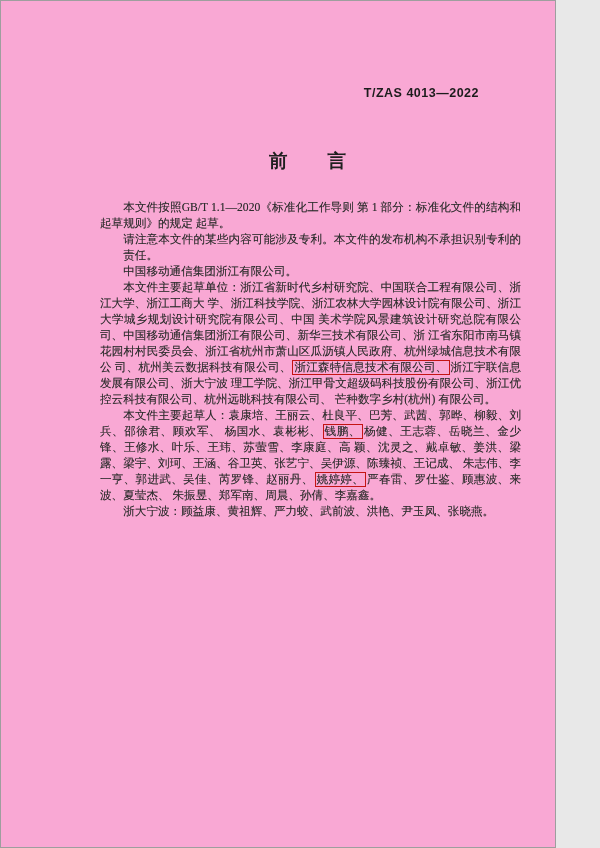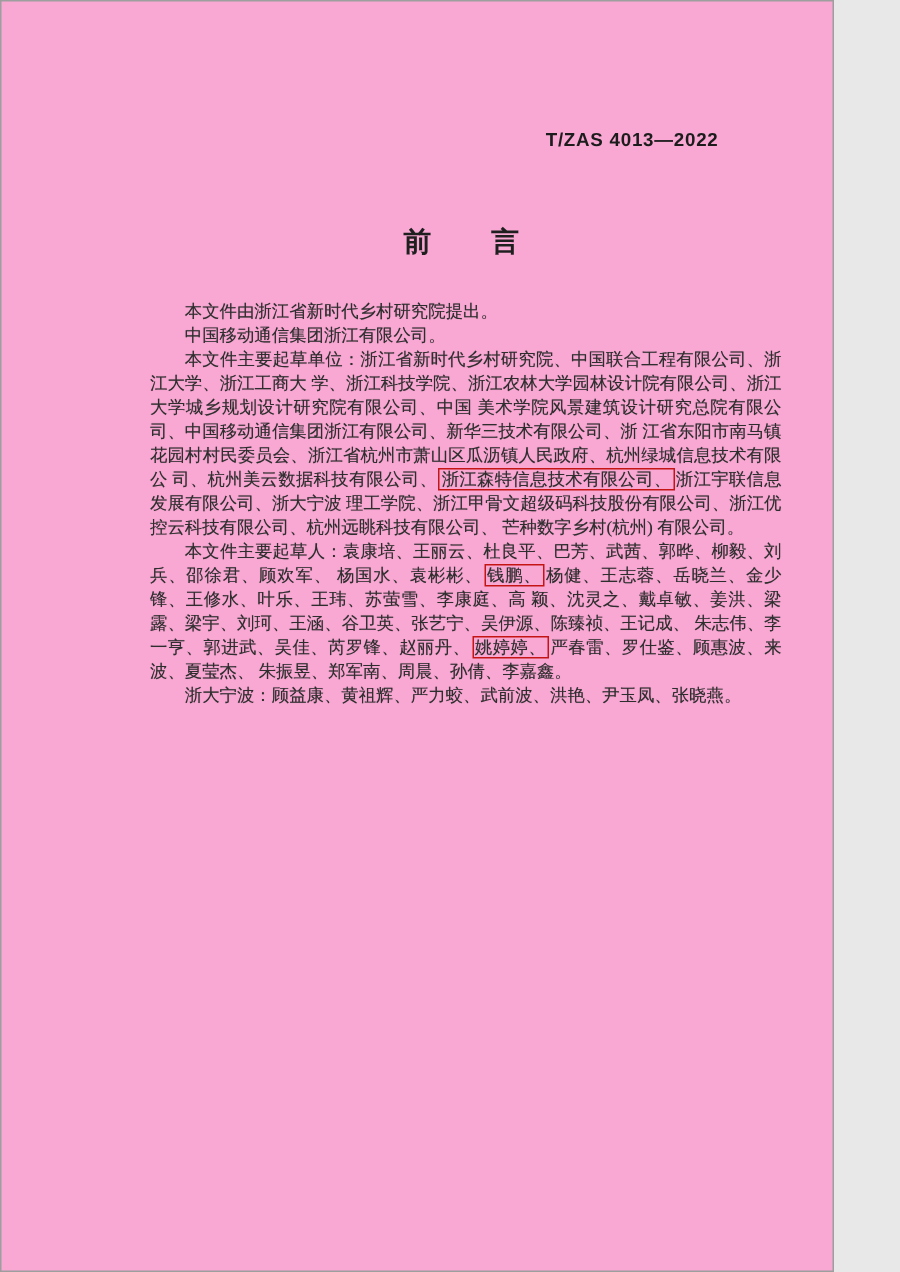--- a/index.html
+++ b/index.html
@@ -58,23 +58,24 @@
 <body>
 
 <div class="page">
 
   <div class="doc-code">T/ZAS 4013—2022</div>
 
   <div class="fore-title">前　　言</div>
 
   <div class="content">
 
+    <p>本文件按照GB/T 1.1—2020《标准化工作导则  第  1  部分：标准化文件的结构和起草规则》的规定 起草。</p>
 
+    <p class="hang">请注意本文件的某些内容可能涉及专利。本文件的发布机构不承担识别专利的责任。</p>
 
-    <p>本文件由浙江省新时代乡村研究院提出。</p>
 
     <p>中国移动通信集团浙江有限公司。</p>
 
     <p><span>本文件主要起草单位：浙江省新时代乡村研究院、中国联合工程有限公司、浙江大学、浙江工商大 学、浙江科技学院、浙江农林大学园林设计院有限公司、浙江大学城乡规划设计研究院有限公司、中国 美术学院风景建筑设计研究总院有限公司、中国移动通信集团浙江有限公司、新华三技术有限公司、浙 江省东阳市南马镇花园村村民委员会、浙江省杭州市萧山区瓜沥镇人民政府、杭州绿城信息技术有限公 司、杭州美云数据科技有限公司、</span><span class="hl">浙江森特信息技术有限公司、</span><span>浙江宇联信息发展有限公司、浙大宁波 理工学院、浙江甲骨文超级码科技股份有限公司、浙江优控云科技有限公司、杭州远眺科技有限公司、 芒种数字乡村(杭州) 有限公司。</span></p>
 
     <p><span>本文件主要起草人：袁康培、王丽云、杜良平、巴芳、武茜、郭晔、柳毅、刘兵、邵徐君、顾欢军、 杨国水、袁彬彬、</span><span class="hl">钱鹏、</span><span>杨健、王志蓉、岳晓兰、金少锋、王修水、叶乐、王玮、苏萤雪、李康庭、高 颖、沈灵之、戴卓敏、姜洪、梁露、梁宇、刘珂、王涵、谷卫英、张艺宁、吴伊源、陈臻祯、王记成、 朱志伟、李一亨、郭进武、吴佳、芮罗锋、赵丽丹、</span><span class="hl">姚婷婷、</span><span>严春雷、罗仕鉴、顾惠波、来波、夏莹杰、 朱振昱、郑军南、周晨、孙倩、李嘉鑫。</span></p>
 
     <p>浙大宁波：顾益康、黄祖辉、严力蛟、武前波、洪艳、尹玉凤、张晓燕。</p>
 
   </div>

